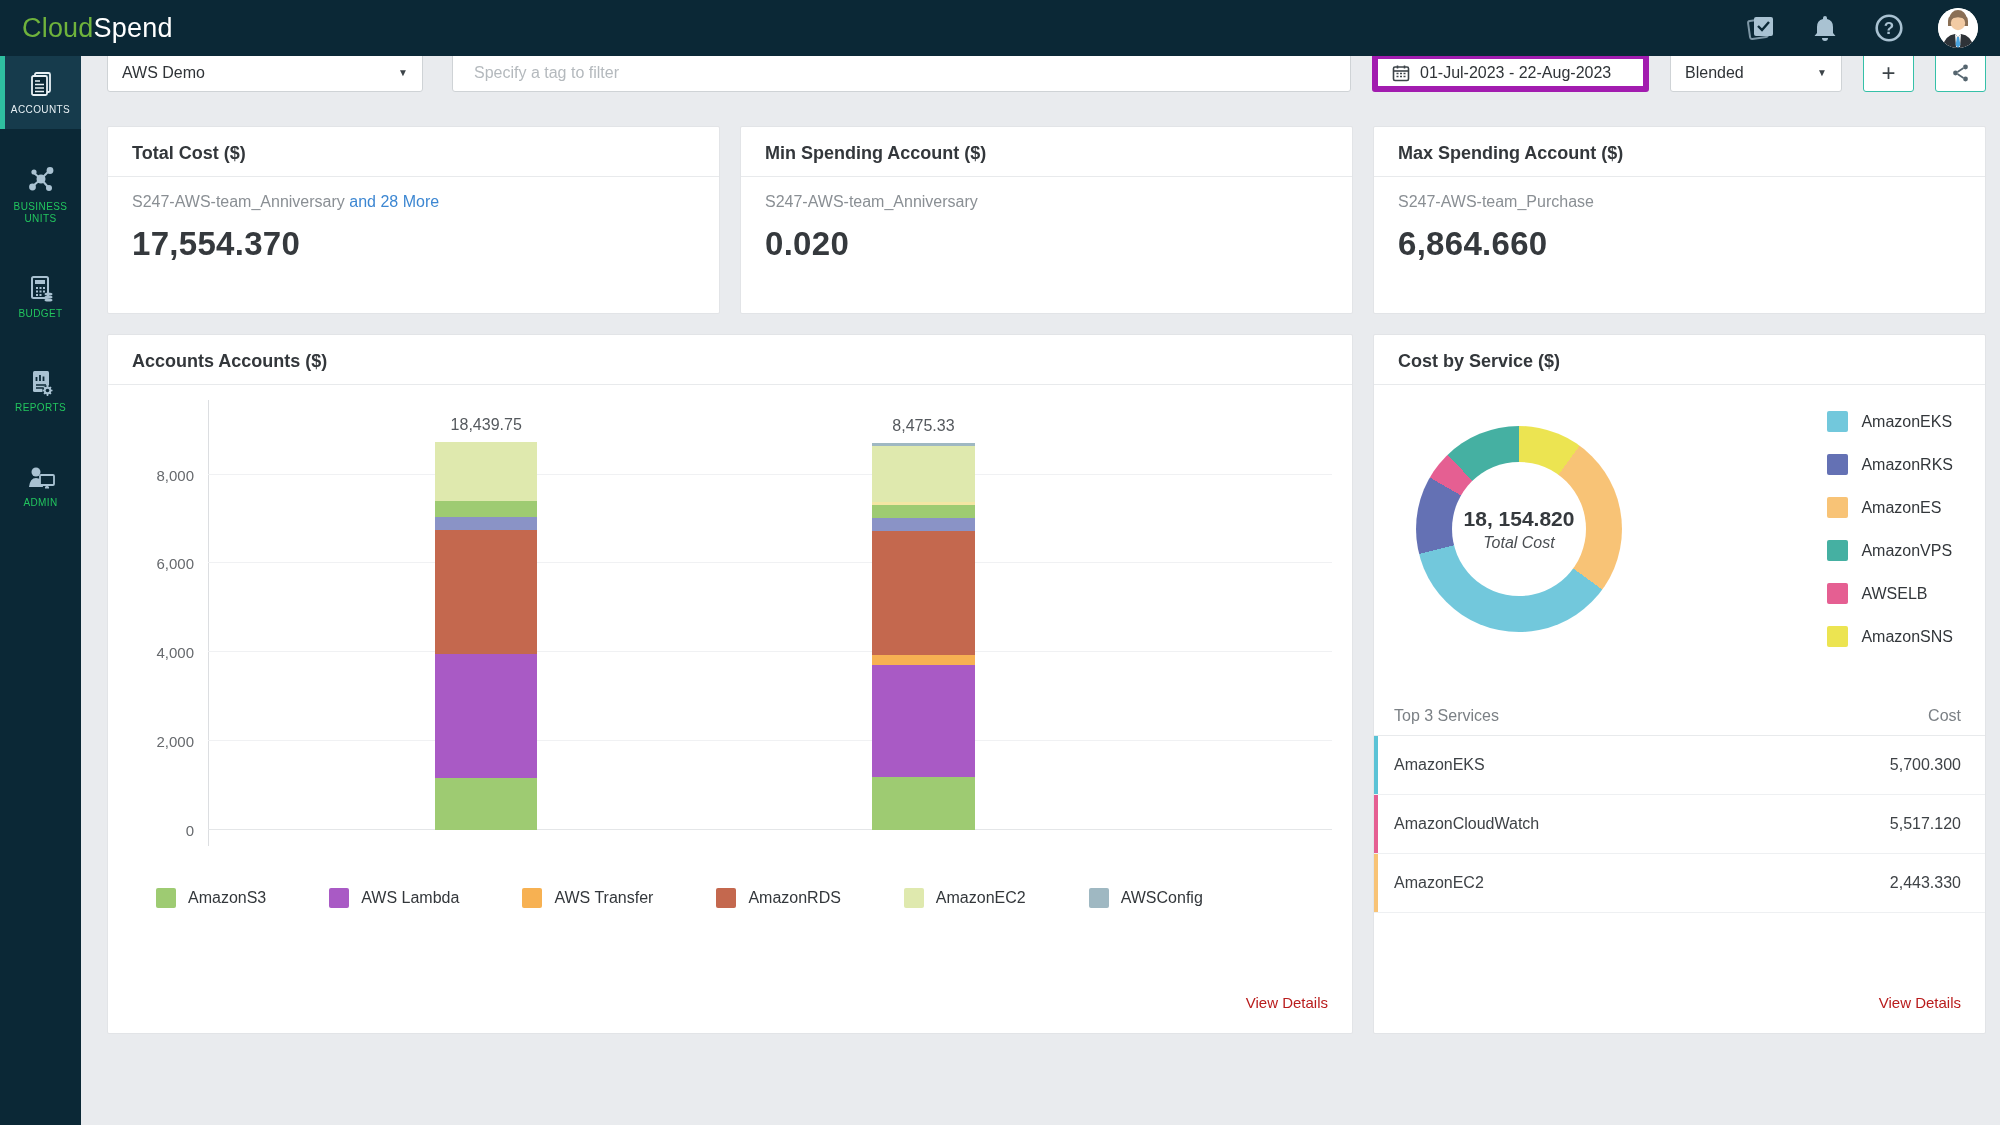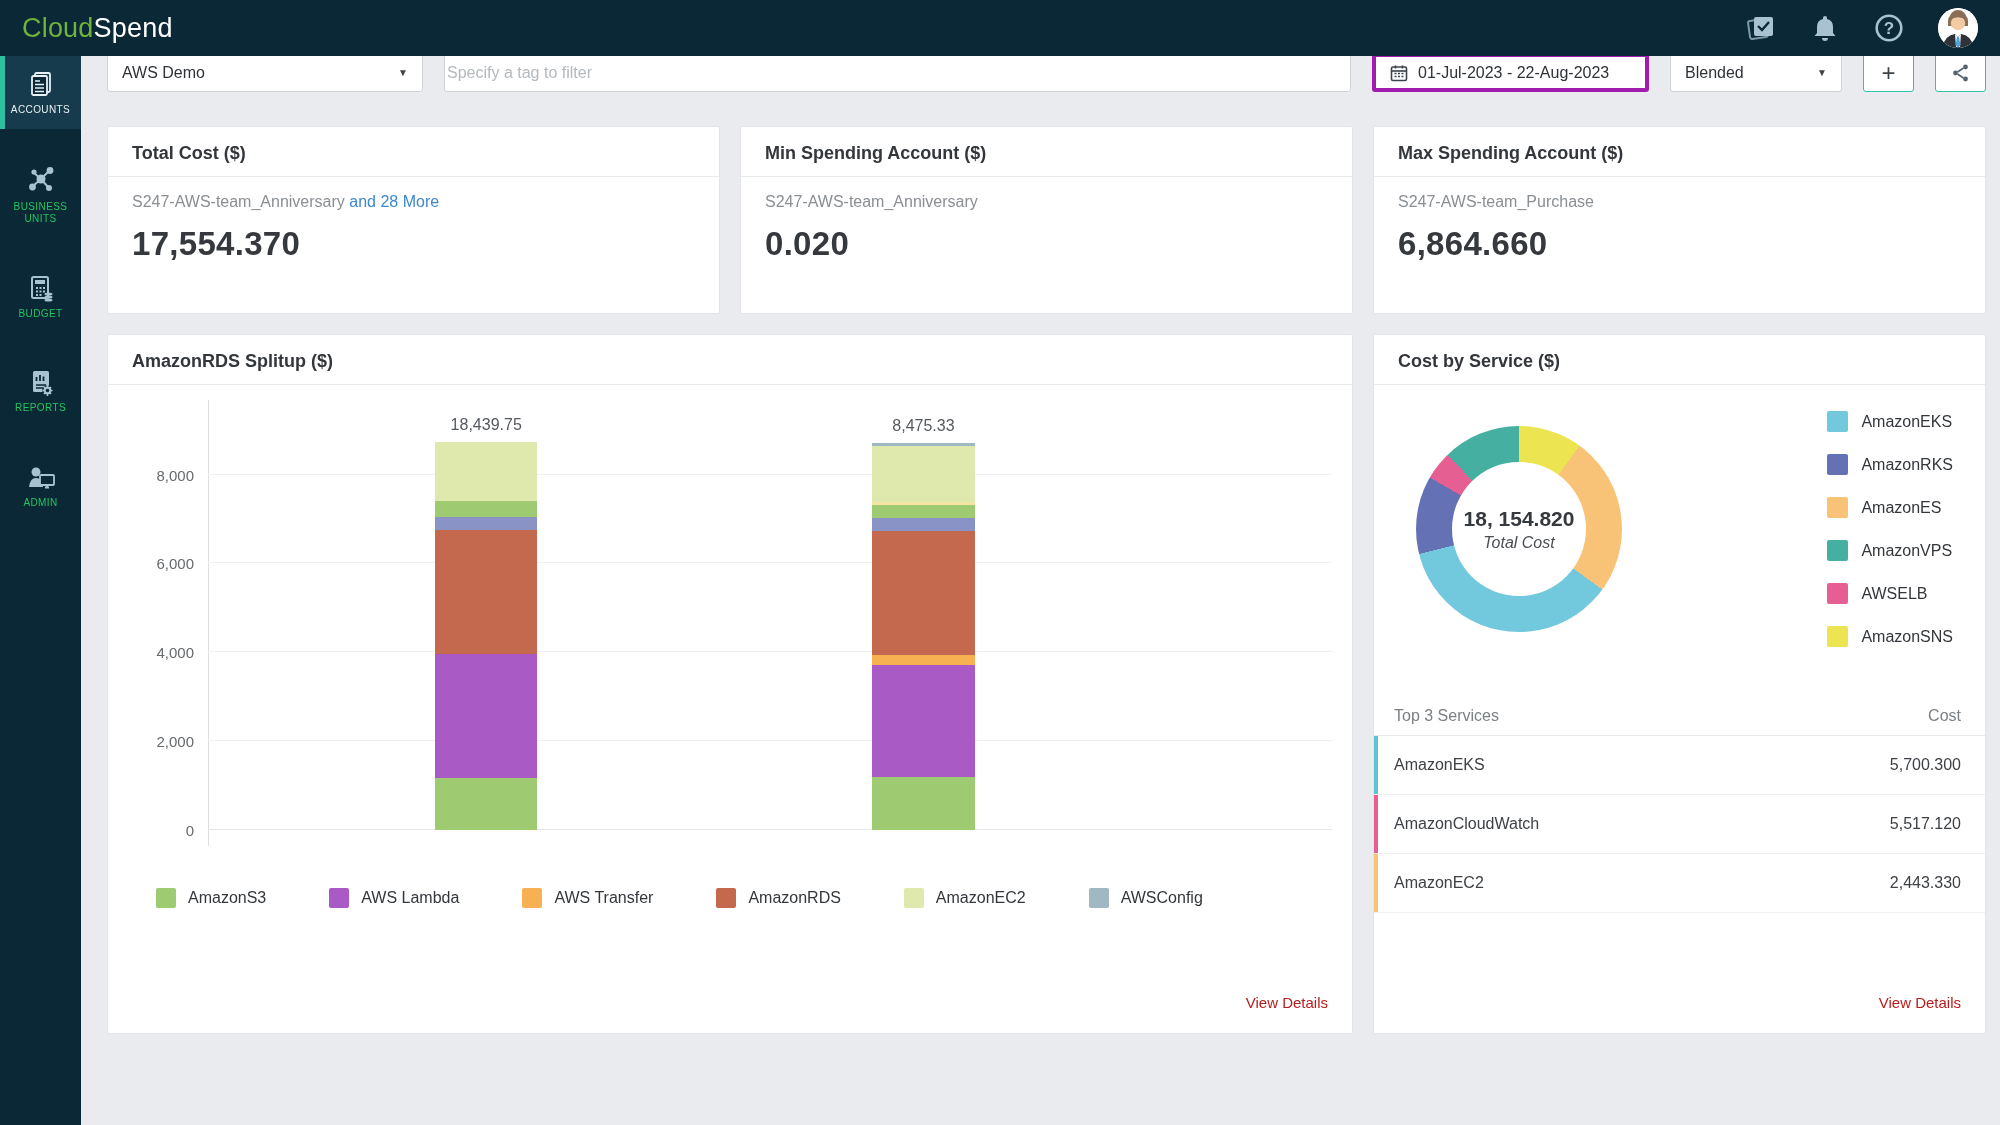--- a/index.html
+++ b/index.html
@@ -43,25 +43,25 @@
   
   .toolbar { display:flex; align-items:center; gap:21px; }
   .tb-select {
     height:39px; background:#fff; border:1px solid #cfd3d6; border-radius:3px;
     display:flex; align-items:center; padding:0 14px; font-size:16px; color:#2f3337; cursor:pointer;
   }
   .tb-select .caret { margin-left:auto; font-size:10px; color:#3c4348; padding-left:14px; }
   .tb-account { width:316px;justify-content:flex-end; }
   .tb-tag {
     flex:1; height:39px; background:#fff; border:1px solid #cfd3d6; border-radius:3px;
-    font-size:16px; color:#3c4043; padding:0 2px; outline:none;
+    font-size:16px; color:#3c4043; padding:0 21px; outline:none;margin-left:8px;
   }
   .tb-tag::placeholder { color:#b4b9bd; }
   .tb-date {
-    height:39px; background:#fff; border:4px solid #a21caf; border-radius:3px;
+    height:39px; background:#fff; border:6px solid #a21caf; border-radius:3px;
     display:flex; align-items:center; gap:10px; padding:0 14px; font-size:16px; color:#2f3337; cursor:pointer; width:277px;
   }
   .tb-cost { width:172px; }
   .tb-btn {
     width:51px; height:39px; background:#fff; border:1px solid #35c0a8; border-radius:3px;
     display:flex; align-items:center; justify-content:center; cursor:pointer; color:#4d5d68;
   }
   .tb-btn.plus { font-size:24px; color:#3c4348; font-weight:400; line-height:1; }
   
   .card { background:#fff; border:1px solid #e2e4e7; border-radius:2px; }
@@ -293,21 +293,21 @@
       <div class="summary-body">
         <div class="acct-line"><span>S247-AWS-team_Purchase</span></div>
         <div class="big-val">6,864.660</div>
       </div>
     </div>
   </div>
 
   <div class="main-row">
 
     <div class="card chart-card">
-      <div class="card-head">AmazonRDS Splitup ($)</div>
+      <div class="card-head">Accounts Accounts ($)</div>
       <div class="plot" id="bar-plot">
         <div class="axis-v"></div>
       <div class="gridline zero" style="bottom: 0%;"></div>
           <div class="tick-lbl" style="bottom: 0%;">0</div>
           <div class="gridline" style="bottom: 20.6612%;"></div>
           <div class="tick-lbl" style="bottom: 20.6612%;">2,000</div>
           <div class="gridline" style="bottom: 41.3223%;"></div>
           <div class="tick-lbl" style="bottom: 41.3223%;">4,000</div>
           <div class="gridline" style="bottom: 61.9835%;"></div>
           <div class="tick-lbl" style="bottom: 61.9835%;">6,000</div>

